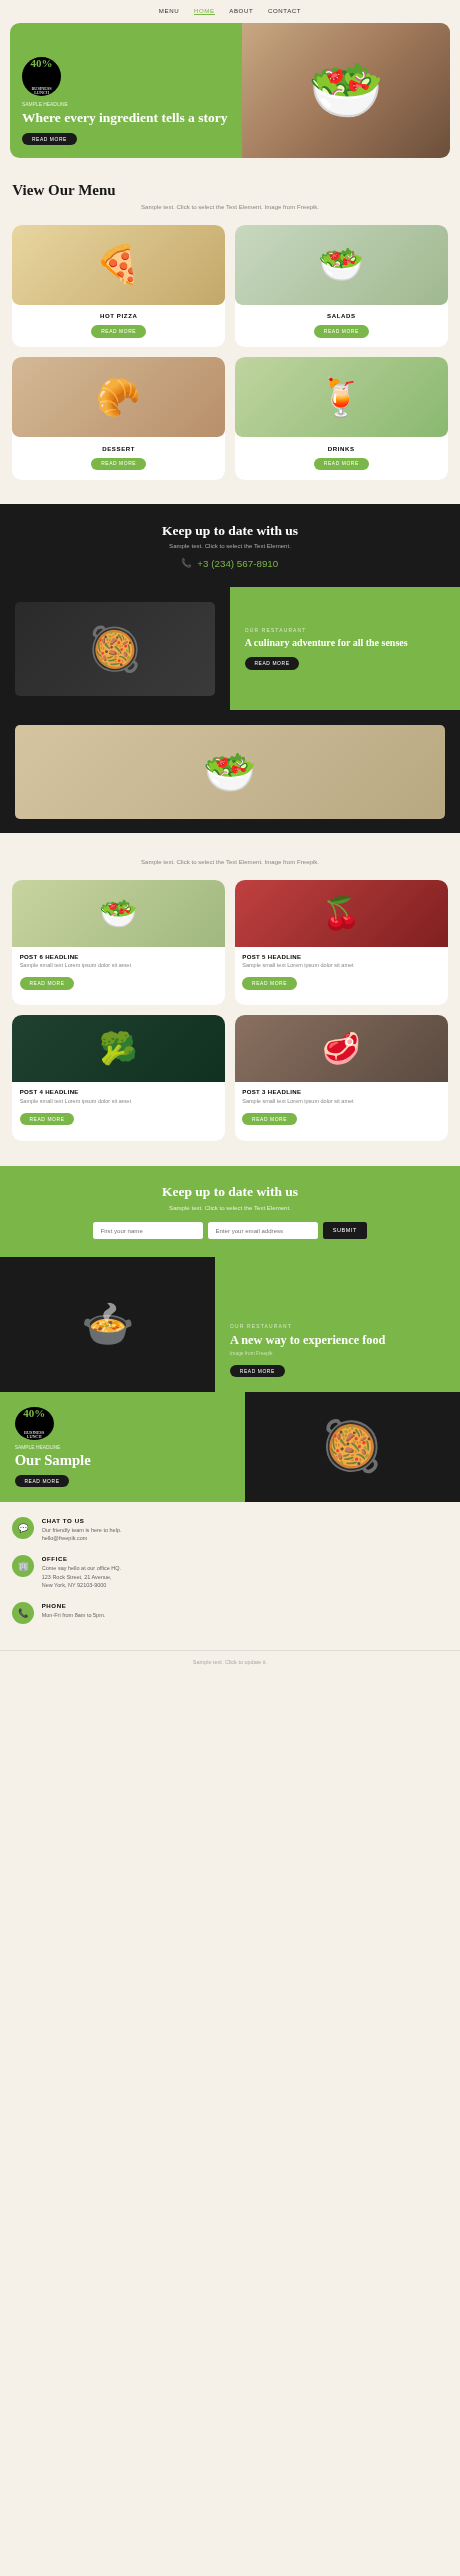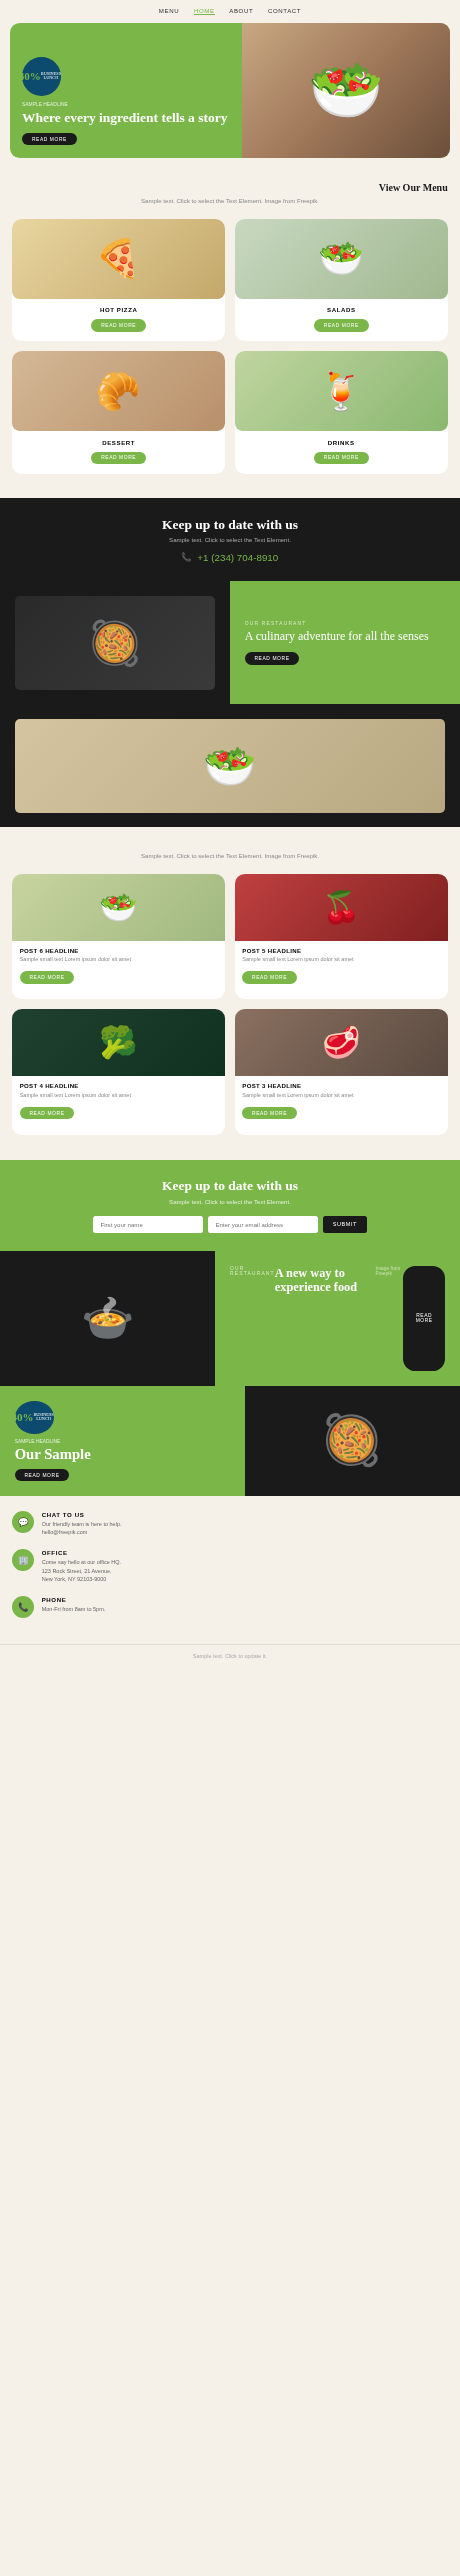--- a/index.html
+++ b/index.html
@@ -18,23 +18,23 @@
 
     
     .hero {
       background: #7ab648; margin: 0 9.8px 0 9.8px; border-radius: 9.8px;
       display: flex; height: 135px; overflow: hidden; position: relative;
     }
     .hero-left {
       flex: 1; padding: 12.3px; display: flex; flex-direction: column; justify-content: flex-end;
     }
     .hero-badge {
-      background: #0c4a6e; color: #fff; border-radius: 50%;
-      width: 39px; height: 39px; display: flex; flex-direction: row;
-      align-items: center; justify-content: flex-end; margin-bottom: 6.1px;
+      background: #000000; color: #fff; border-radius: 50%;
+      width: 39px; height: 39px; display: flex; flex-direction: column;
+      align-items: center; justify-content: space-between; margin-bottom: 6.1px;
     }
     .hero-badge .pct { font-size: 11px; font-weight: bold; color: #7ab648; }
     .hero-badge .label { font-size: 4.3px; color: #fff; text-align: center; line-height: 1.1; }
     .sample-headline { font-size: 4.9px; color: #fff; opacity: 0.8; margin-bottom: 2.5px; font-family: sans-serif; }
     .hero-title { font-size: 13.5px; font-weight: bold; color: #fff; line-height: 1.2; margin-bottom: 7.4px; }
     .btn-dark {
       background: #1a1a1a; color: #fff; border: none; border-radius: 12.3px;
       padding: 3.7px 9.8px; font-size: 4.9px; letter-spacing: 0.6px; cursor: pointer;
       text-transform: uppercase; font-family: sans-serif; width: fit-content;
     }
@@ -47,21 +47,21 @@
       flex: 1; position: relative; overflow: hidden;
     }
     .hero-img-placeholder {
       width: 100%; height: 100%;
       background: linear-gradient(135deg, #c8a882 0%, #a0785a 50%, #6b4f3a 100%);
       display: flex; align-items: center; justify-content: center;
     }
 
     
     .section { padding: 24.5px 12.3px; background: #f5f0e8; }
-    .section-title { text-align: right; font-size: 10px; font-weight: bold; color: #1a1a1a; margin-bottom: 3.7px; }
+    .section-title { text-align: left; font-size: 15px; font-weight: bold; color: #1a1a1a; margin-bottom: 3.7px; }
     .section-sub { text-align: center; font-size: 6.1px; color: #888; margin-bottom: 14.7px; font-family: sans-serif; }
 
     .menu-grid { display: grid; grid-template-columns: 1fr 1fr; gap: 9.8px; }
     .menu-card {
       background: #fff; border-radius: 9.8px; overflow: hidden;
       display: flex; flex-direction: column; align-items: center; padding-bottom: 9.8px;
     }
     .menu-card-img {
       width: 100%; height: 80px; overflow: hidden; border-radius: 7.4px; margin-bottom: 7.4px;
     }
@@ -93,21 +93,21 @@
       padding: 14.7px; position: relative; overflow: hidden;
     }
     .feature-food-img {
       width: 100%; height: 100%; border-radius: 4.9px; overflow: hidden;
       display: flex; align-items: center; justify-content: center; font-size: 43px;
     }
     .dark-food { background: linear-gradient(135deg, #2a2a2a, #3a3a3a); }
     .light-food { background: linear-gradient(135deg, #d4c4a0, #b8a882); }
     .feature-text { flex-direction: column; align-items: flex-start; }
     .feature-our { font-size: 4.9px; color: rgba(255,255,255,0.7); letter-spacing: 1.2px; margin-bottom: 3.7px; font-family: sans-serif; text-transform: uppercase; }
-    .feature-title { font-size: 12px; font-weight: normal; color: #fff; line-height: 1.2; margin-bottom: 8.6px; }
+    .feature-title { font-size: 10px; font-weight: bold; color: #fff; line-height: 1.2; margin-bottom: 8.6px; }
     .feature-sub { font-size: 4.9px; color: rgba(255,255,255,0.6); margin-bottom: 3.7px; font-family: sans-serif; }
 
     
     .blog-grid { display: grid; grid-template-columns: 1fr 1fr; gap: 9.8px; }
     .blog-card { background: #fff; border-radius: 9.8px; overflow: hidden; padding-bottom: 9.8px; }
     .blog-card-img { width: 100%; height: 67px; display: flex; align-items: center; justify-content: center; font-size: 31px; }
     .blog-img1 { background: linear-gradient(135deg, #c8d4a0, #a0b880); }
     .blog-img2 { background: linear-gradient(135deg, #c04040, #802020); }
     .blog-img3 { background: linear-gradient(135deg, #204030, #103020); }
     .blog-img4 { background: linear-gradient(135deg, #8a7060, #5a4a40); }
@@ -126,21 +126,21 @@
     }
     .btn-submit {
       background: #1a1a1a; color: #fff; border: none; border-radius: 2.5px;
       padding: 4.9px 9.8px; font-size: 5.5px; letter-spacing: 0.6px; cursor: pointer;
       font-family: sans-serif; text-transform: uppercase;
     }
 
     
     .bottom-feature { display: flex; height: 135px; }
     .bottom-dark { background: #1a1a1a; flex: 1; display: flex; align-items: center; justify-content: center; overflow: hidden; }
-    .bottom-green { background: #7ab648; flex: 1; display: flex; flex-direction: row; justify-content: flex-end; padding: 14.7px; }
+    .bottom-green { background: #7ab648; flex: 1; display: flex; flex-direction: column; justify-content: flex-end; padding: 14.7px; }
     .bottom-food { font-size: 43px; }
     .bottom-our { font-size: 4.9px; color: rgba(255,255,255,0.7); letter-spacing: 1.2px; margin-bottom: 3.7px; font-family: sans-serif; text-transform: uppercase; }
     .bottom-title { font-size: 12.3px; font-weight: bold; color: #fff; line-height: 1.2; margin-bottom: 3.7px; }
     .bottom-img-note { font-size: 4.9px; color: rgba(255,255,255,0.6); margin-bottom: 8.6px; font-family: sans-serif; }
 
     
     .contact-section { background: #7ab648; padding: 0; }
     .contact-top { display: flex; height: 110px; }
     .contact-left {
       flex: 1; background: #7ab648; padding: 14.7px; display: flex; flex-direction: column; justify-content: flex-end;
@@ -233,21 +233,21 @@
     </div>
 
   </div>
 </div>
 
 <div class="cta-bar">
   <h2>Keep up to date with us</h2>
   <p>Sample text. Click to select the Text Element.</p>
   <div class="phone-row">
     <span class="phone-icon">📞</span>
-    <span class="phone-num">+1 (234) 704-8910</span>
+    <span class="phone-num">+3 (234) 567-8910</span>
   </div>
 </div>
 
 <div class="feature-section feature-dark">
   <div class="feature-half">
     <div class="feature-food-img dark-food">
       <span>🥘</span>
     </div>
   </div>
   <div class="feature-half feature-green feature-text">

